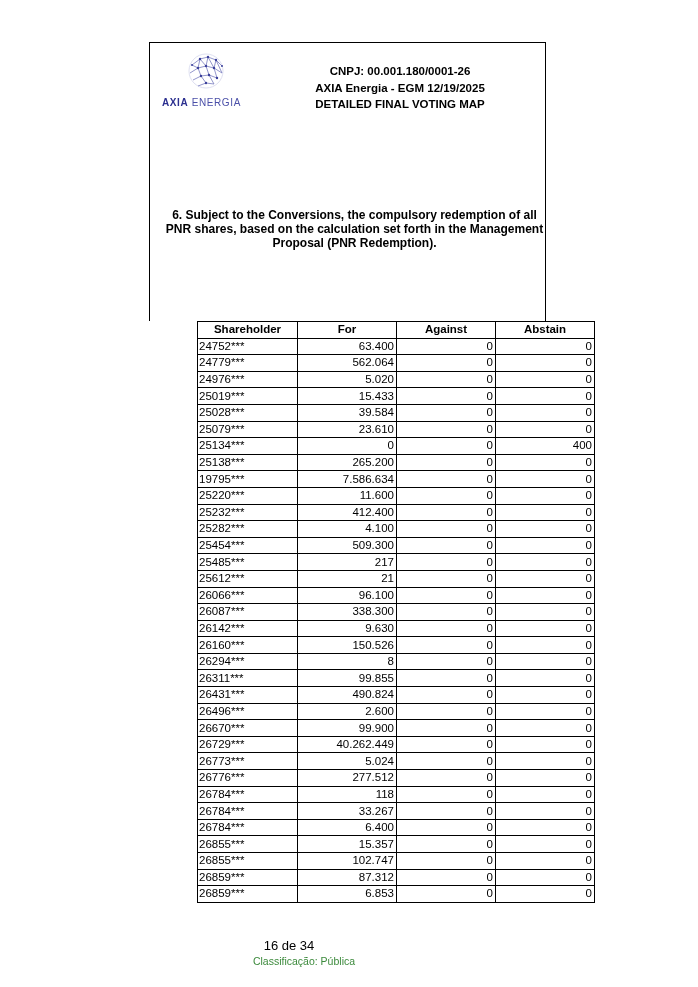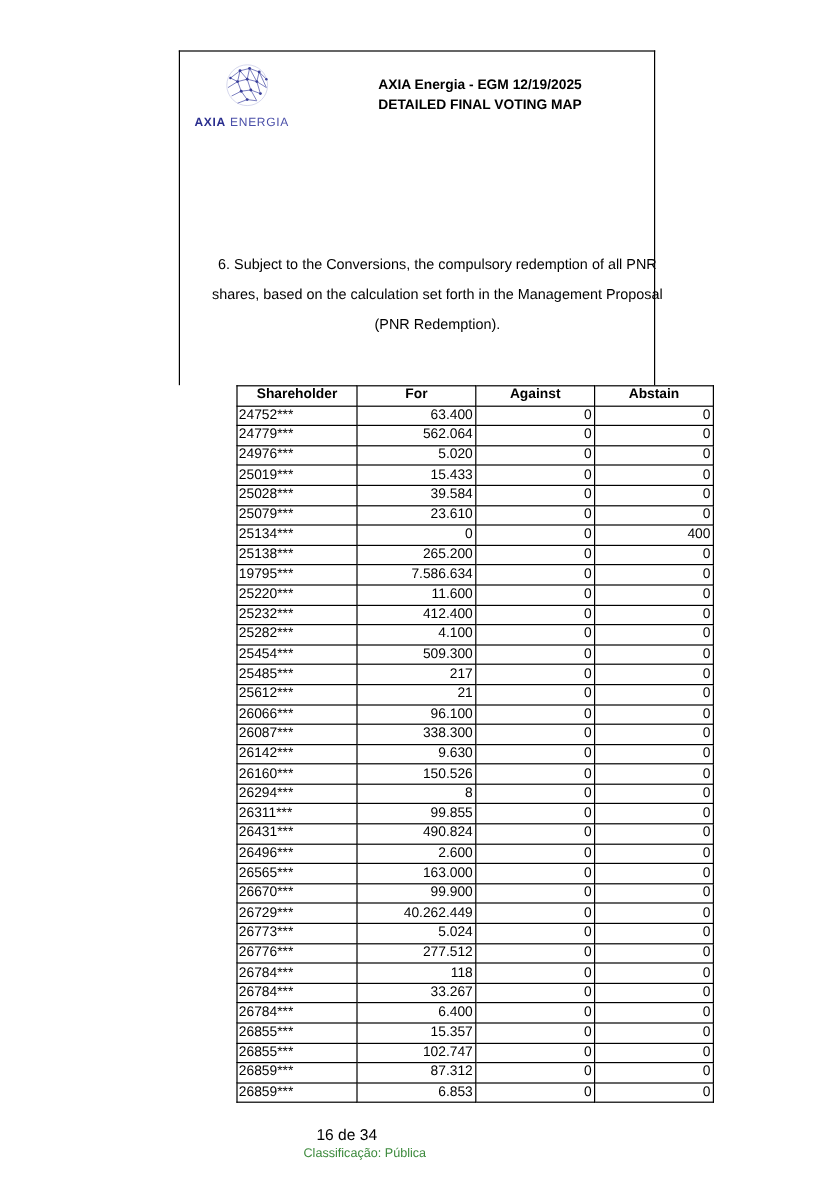--- a/index.html
+++ b/index.html
@@ -4,21 +4,21 @@
   <style>
     html, body { margin: 0; padding: 0; background: #ffffff; }
     body { width: 698px; height: 987px; position: relative; overflow: hidden; font-family: "Liberation Sans", sans-serif; color: #000; }
     .page-box { position: absolute; left: 149px; top: 42px; width: 397px; height: 279px; border: 1.5px solid #000; border-bottom: none; box-sizing: border-box; }
     .logo { position: absolute; left: 12px; top: 8px; width: 90px; height: 60px; }
     .logo svg { position: absolute; left: 22px; top: 0px; }
     .logo-text { position: absolute; left: 0; top: 46px; font-size: 10px; letter-spacing: 0.6px; white-space: nowrap; }
     .logo-text .axia { color: #2b2f8f; font-weight: bold; }
     .logo-text .energia { color: #4a4fa8; }
     .head-lines { position: absolute; left: 110px; top: 20px; width: 280px; text-align: center; font-size: 11.5px; font-weight: bold; line-height: 16.5px; }
-    .subject { position: absolute; left: 24px; top: 165px; width: 381px; text-align: center; font-size: 12px; font-weight: normal; line-height: 25px; }
+    .subject { position: absolute; left: 14px; top: 165px; width: 381px; text-align: center; font-size: 12px; font-weight: bold; line-height: 14px; }
     table.votes { position: absolute; left: 149px; top: 321px; border-collapse: collapse; font-size: 11.5px; table-layout: fixed; }
     table.votes th, table.votes td { border: 1px solid #000; height: 15.6px; padding: 0 2px; line-height: 15px; white-space: nowrap; overflow: hidden; }
     table.votes th { font-weight: bold; text-align: center; border-top: 1.5px solid #000; }
     table.votes td.sh { text-align: left; padding-left: 1px; }
     table.votes td.num { text-align: right; }
     table.votes { border: 1.5px solid #000; margin-left: 48px; }
     col.c1 { width: 100px; } col.c2 { width: 99px; } col.c3 { width: 99px; } col.c4 { width: 99px; }
     .footer-page { position: absolute; left: 0; width: 578px; top: 938px; text-align: center; font-size: 13px; }
     .footer-class { position: absolute; left: 0; width: 608px; top: 955px; text-align: center; font-size: 10.5px; color: #3c8a3c; }
   </style>
@@ -44,20 +44,21 @@
           <circle cx="25" cy="24" r="1.2"></circle>
           <circle cx="33" cy="27" r="1.2"></circle>
         <circle cx="22" cy="32" r="1.2"></circle>
           <circle cx="8" cy="14" r="1"></circle>
           <circle cx="38" cy="15" r="1"></circle>
       </g>
     </svg>
     <div class="logo-text"><span class="axia">AXIA</span> <span class="energia">ENERGIA</span></div>
   </div>
   <div class="head-lines">
+    <div>CNPJ: 00.001.180/0001-26</div>
     <div>AXIA Energia - EGM  12/19/2025</div>
     <div>DETAILED FINAL VOTING MAP</div>
   </div>
   <div class="subject">6.  Subject to the Conversions, the compulsory redemption of all PNR shares, based on the calculation set forth in the Management Proposal (PNR Redemption).</div>
 </div>
 
 <table class="votes">
   <colgroup>
       <col class="c1">
       <col class="c2">
@@ -205,26 +206,20 @@
         <td class="num">0</td>
         <td class="num">0</td>
       </tr>
       <tr>
         <td class="sh">26496***</td>
         <td class="num">2.600</td>
         <td class="num">0</td>
         <td class="num">0</td>
       </tr>
       <tr>
-        <td class="sh">26565***</td>
-        <td class="num">163.000</td>
-        <td class="num">0</td>
-        <td class="num">0</td>
-      </tr>
-      <tr>
         <td class="sh">26670***</td>
         <td class="num">99.900</td>
         <td class="num">0</td>
         <td class="num">0</td>
       </tr>
       <tr>
         <td class="sh">26729***</td>
         <td class="num">40.262.449</td>
         <td class="num">0</td>
         <td class="num">0</td>

